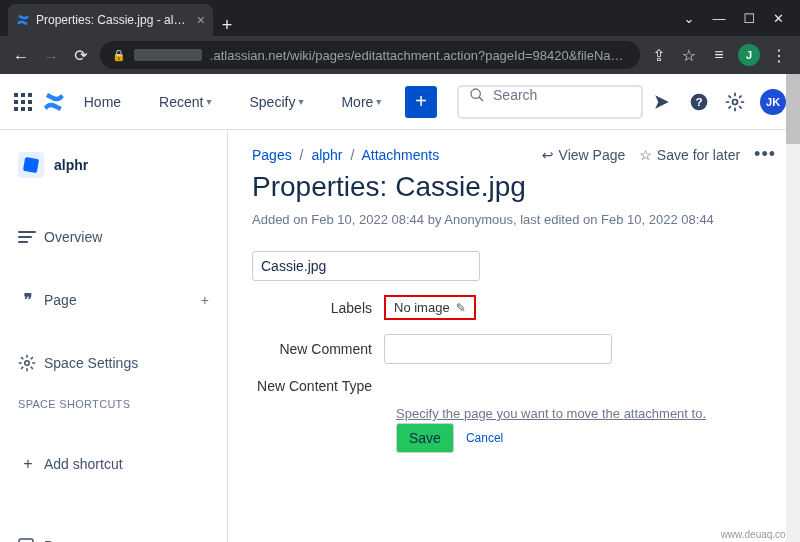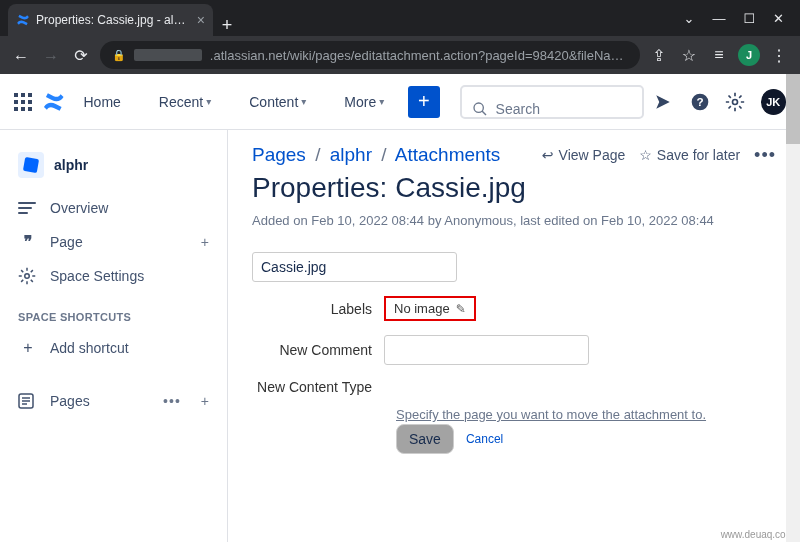--- a/index.html
+++ b/index.html
@@ -27,56 +27,56 @@
 
 .app-header { height: 56px; border-bottom: 1px solid #dfe1e6; display: flex; align-items: center; padding: 0 14px; gap: 10px; }
 .app-switcher { font-size: 16px; color: #344563; }
 .conf-logo { width: 24px; height: 24px; }
 .nav-links { display: flex; gap: 22px; align-items: center; }
 .nav-link { color: #344563; font-size: 14px; padding: 6px 8px; cursor: pointer; display: flex; align-items: center; gap: 3px;}
 .nav-link.home { font-weight: 500; }
 .chevron { font-size: 10px; color: #6b778c; }
 .create-btn { background: #0052cc; color: #fff; width: 32px; height: 32px; border-radius: 3px; display: flex; align-items: center; justify-content: center; font-size: 20px; cursor: pointer; margin-left: 6px;}
 .spacer { flex: 1; }
-.search-box { border: 2px solid #dfe1e6; border-radius: 5px; height: 34px; width: 188px; display: flex; align-items: flex-end; padding: 0 10px; gap: 8px; color: #6b778c; font-size: 14px;}
+.search-box { border: 2px solid #dfe1e6; border-radius: 5px; height: 34px; width: 188px; display: flex; align-items: flex-start; padding: 0 10px; gap: 8px; color: #6b778c; font-size: 14px;}
 .hdr-icon { color: #344563; font-size: 17px; cursor: pointer; width: 26px; text-align: center;}
-.avatar-md { background: #0f172a; width: 26px; height: 26px; border-radius: 50%; display: flex; align-items: center; justify-content: center; font-size: 11px; color: #fff; font-weight: bold;}
+.avatar-md { background: #1d4ed8; width: 26px; height: 26px; border-radius: 50%; display: flex; align-items: center; justify-content: center; font-size: 11px; color: #fff; font-weight: bold;}
 
 
 .body-area { display: flex; height: calc(542px - 36px - 38px - 56px); }
 .sidebar { width: 228px; padding: 18px 8px; border-right: 1px solid #dfe1e6; overflow: hidden;}
 .side-space { display: flex; align-items: center; gap: 10px; padding: 4px 10px 14px; }
 .space-icon { width: 26px; height: 26px; background: #e6f0ff; border-radius: 4px; position: relative;}
 .space-icon::after { content:""; position:absolute; inset:6px; background:#0065ff; border-radius:2px; transform: rotate(10deg);}
 .space-name { font-weight: 600; color: #172b4d; font-size: 14px; }
-.side-item { display: flex; align-items: center; gap: 12px; padding: 8px 10px; color: #42526e; font-size: 14px; cursor: pointer; border-radius: 3px;}
+.side-item { display: flex; align-items: center; gap: 6px; padding: 8px 10px; color: #42526e; font-size: 14px; cursor: pointer; border-radius: 3px; margin-top: 29px;}
 .side-item .trail { margin-left: auto; color: #6b778c; }
 .side-item .icn { width: 20px; text-align: center; font-size: 16px;}
-.side-heading { font-size: 11px; font-weight: 700; color: #6b778c; letter-spacing: 0.3px; padding: 18px 10px 8px; }
+.side-heading { font-size: 11px; font-weight: 400; color: #6b778c; letter-spacing: 0.3px; padding: 18px 10px 8px; }
 
 .main { flex: 1; padding: 14px 0 0 24px; overflow: hidden; position: relative;}
 .top-row { display: flex; align-items: center; gap: 8px;}
-.breadcrumbs { font-size: 19px; }
+.breadcrumbs { font-size: 14px; }
 .breadcrumbs a { color: #0052cc; text-decoration: none; }
 .breadcrumbs .sep { color: #6b778c; margin: 0 4px; }
 .page-actions { margin-left: auto; display: flex; gap: 14px; align-items: center; color: #42526e; font-size: 14px; padding-right: 24px;}
 .page-actions .act { cursor: pointer; display: flex; align-items: center; gap: 5px;}
 .page-actions .dots { font-size: 18px; letter-spacing: 1px; }
 h1 { color: #172b4d; font-size: 28px; font-weight: 500; margin-top: 4px; line-height: 1.25; }
 .meta { color: #6b778c; font-size: 13px; margin-top: 8px; }
 
 .form { margin-top: 24px; padding-right: 24px;}
 .form-row { display: flex; align-items: center; margin-bottom: 14px; }
 .form-label { width: 132px; text-align: right; color: #333; font-size: 14px; padding-right: 12px;}
-.form-input { width: 205px; height: 30px; border: 1px solid #ccc; border-radius: 3px; padding: 0 8px; font-size: 14px; color: #172b4d;}
+.form-input { width: 228px; height: 30px; border: 1px solid #ccc; border-radius: 3px; padding: 0 8px; font-size: 14px; color: #172b4d;}
 .labels-box { border: 2px solid #e30000; padding: 3px 8px; font-size: 13px; color: #333; display: flex; align-items: center; gap: 6px; }
 .pencil { font-size: 12px; color: #555; }
 .helper { color: #6b778c; font-size: 13px; padding-left: 144px; margin-top: -2px; margin-bottom: 2px; text-decoration: underline;}
 .form-actions { padding-left: 144px; display: flex; gap: 12px; align-items: center;}
-.save-btn { background: #a3a3a3; border: 1px solid #ccc; padding: 6px 12px; border-radius: 8px; font-size: 14px; color: #172b4d; cursor: pointer;}
+.save-btn { background: #22c55e; border: 1px solid #ccc; padding: 6px 12px; border-radius: 3px; font-size: 14px; color: #172b4d; cursor: pointer;}
 .cancel-link { color: #0052cc; font-size: 12px; cursor: pointer; }
 
 .watermark { position: absolute; bottom: 2px; right: 6px; font-size: 10px; color: #999; }
 .scrollbar { position: absolute; right: 0; top: 74px; width: 14px; bottom: 0; background: #f0f0f0;}
 .scrollbar-thumb { position: absolute; top: 0; width: 100%; height: 70px; background: #c1c1c1;}
 svg { display: block; }
 </style>
 </head>
 <body>
 
@@ -134,21 +134,21 @@
       <path fill="#2684FF" d="M2 17c3-5 8-5 12-3l6 3-2 4-6-3c-3-1-5-1-7 2z"></path>
       <path fill="#2684FF" d="M22 7c-3 5-8 5-12 3L4 7l2-4 6 3c3 1 5 1 7-2z"></path>
     </svg>
   <div class="nav-links">
     <span class="nav-link home">Home</span>
     <span class="nav-link">
         <span>Recent</span>
         <span class="chevron">▾</span>
       </span>
     <span class="nav-link">
-        <span>Content</span>
+        <span>Specify</span>
         <span class="chevron">▾</span>
       </span>
     <span class="nav-link">
         <span>More</span>
         <span class="chevron">▾</span>
       </span>
   </div>
   <div class="create-btn">+</div>
   <div class="spacer"></div>
   <div class="search-box">

